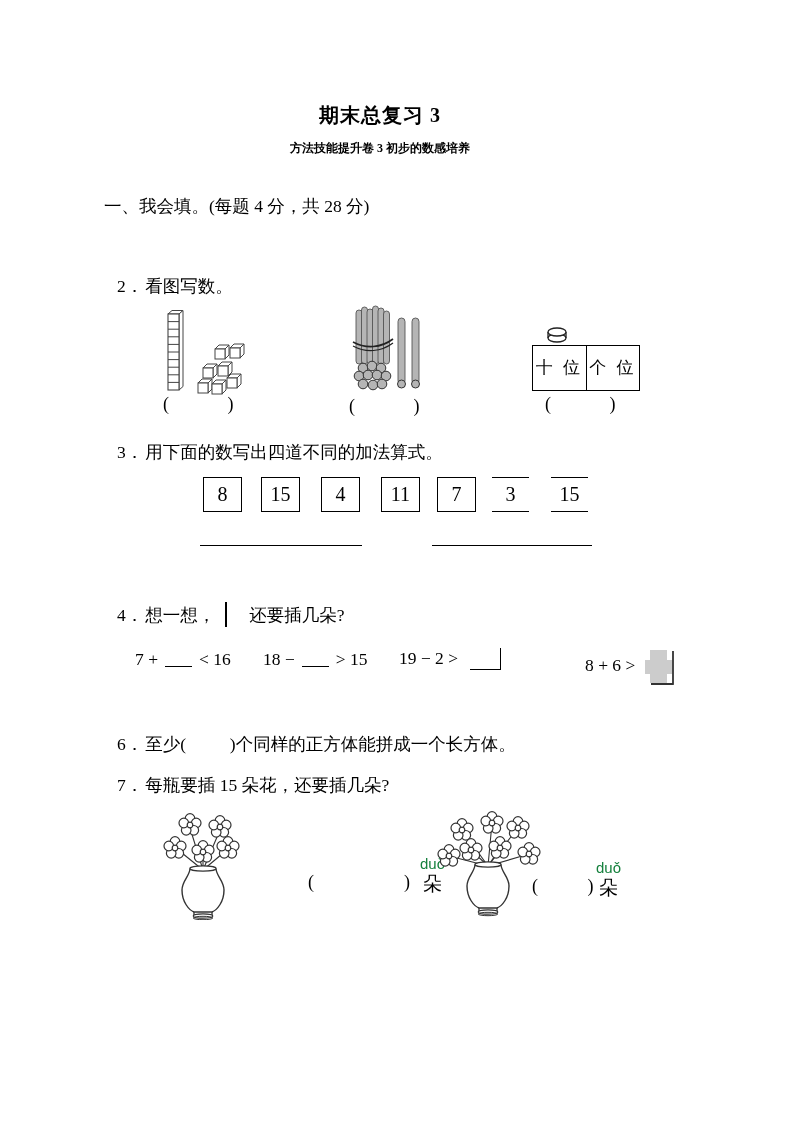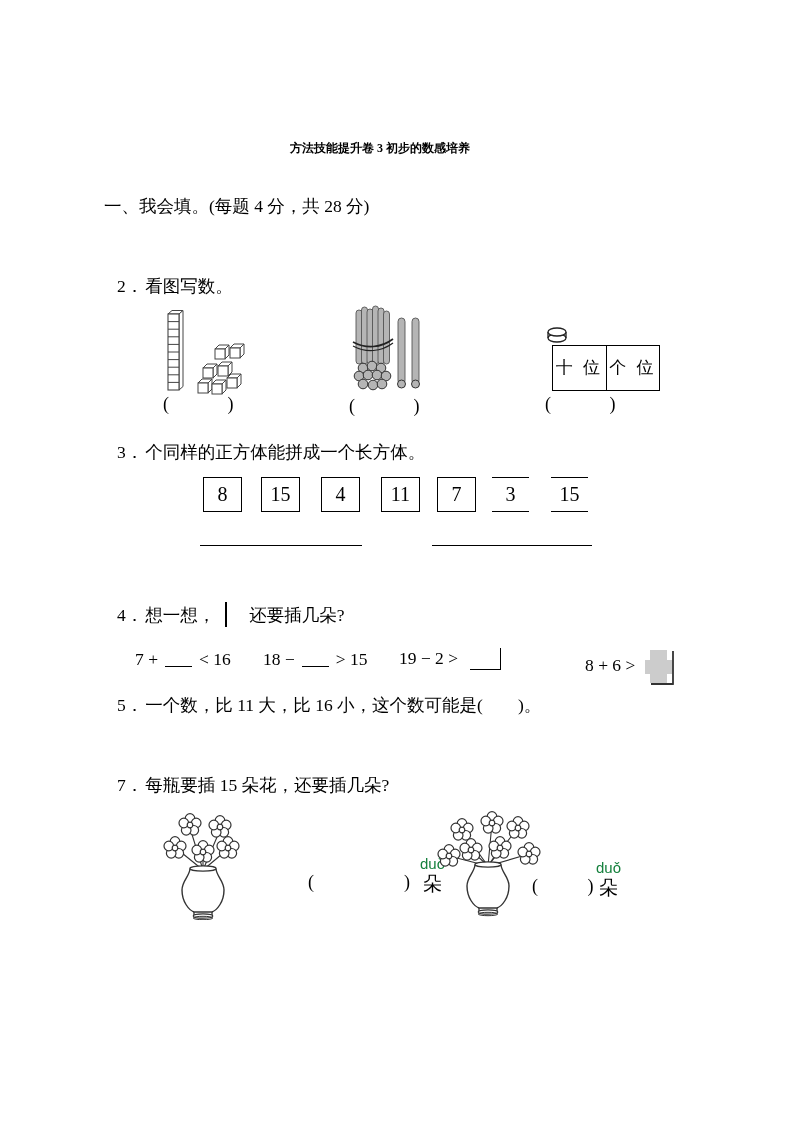--- a/index.html
+++ b/index.html
@@ -16,21 +16,21 @@
   .numcell{position:absolute;top:477px;width:37px;height:33px;line-height:33px;text-align:center;font-size:20px;}
   .numbox{border:1.5px solid #000;}
   .numlines{border-top:1.5px solid #000;border-bottom:1.5px solid #000;}
   .wline{position:absolute;top:545px;height:0;border-top:1.5px solid #000;}
   
   .box-edge{display:inline-block;width:2px;height:25px;background:#000;margin:0 22px 0 10px;vertical-align:-6px;}
   .expr{position:absolute;top:648px;font-size:17.5px;white-space:nowrap;}
   .blank-line{display:inline-block;width:27px;height:18px;border-bottom:1.6px solid #000;margin:0 7px;vertical-align:-2px;}
   .corner-box{display:inline-block;width:30px;height:21px;border-right:1.8px solid #000;border-bottom:1.8px solid #000;margin-left:12px;vertical-align:-6px;}
   
-  .pv-table{left:532px;top:345px;width:106px;height:44px;border:1.6px solid #000;display:flex;margin-left:20px;}
+  .pv-table{left:532px;top:345px;width:106px;height:44px;border:1.6px solid #000;display:flex;}
   .pv-cell{flex:1;text-align:center;line-height:44px;font-size:17px;letter-spacing:3px;}
   .pv-cell:first-child{border-right:1.6px solid #000;}
   .pinyin{font-family:"Liberation Sans","DejaVu Sans",sans-serif;font-size:15px;color:#15803d;}
   .unit{font-size:19px;}
   svg{display:block;}
   .inline-svg{display:inline-block;}
 </style>
 </head>
 <body>
 
@@ -54,20 +54,21 @@
       <g id="vase">
         <path d="M10,3 C9,11 2,15 2,24 C2,36 9,44 14,46 L32,46 C37,44 44,36 44,24 C44,15 37,11 36,3" fill="#fff" stroke="#333" stroke-width="1.4"></path>
         <ellipse cx="23" cy="2.5" rx="13.2" ry="2.6" fill="#fff" stroke="#333" stroke-width="1.3"></ellipse>
         <path d="M14,46 L14,50 M32,46 L32,50" stroke="#333" stroke-width="1.3" fill="none"></path>
         <ellipse cx="23" cy="50" rx="9.8" ry="2.2" fill="#fff" stroke="#333" stroke-width="1.2"></ellipse>
         <ellipse cx="23" cy="52" rx="9.8" ry="1.7" fill="none" stroke="#333" stroke-width="1"></ellipse>
       </g>
     </defs>
   </svg>
 
+  <div class="abs title">期末总复习 3</div>
   <div class="abs subtitle">方法技能提升卷 3  初步的数感培养</div>
   <div class="abs section qline">一、我会填。(每题 4 分，共 28 分)</div>
 
 
   <div class="abs qline" style="top:274px;left:117px">
     <span class="qnum">2．</span><span>看图写数。</span>
   </div>
 
   <svg class="abs" style="left:156px;top:306px" width="116" height="94" viewBox="0 0 116 94">
     <polygon points="12,8 16,4.5 27,4.5 23,8" fill="#fff" stroke="#444" stroke-width="1"></polygon>
@@ -117,21 +118,21 @@
     <path d="M6,7 L6,13 M24,7 L24,13" stroke="#222" stroke-width="1.3"></path>
     <ellipse cx="15" cy="7" rx="9" ry="4" fill="#fff" stroke="#222" stroke-width="1.3"></ellipse>
   </svg>
   <div class="abs pv-table">
     <div class="pv-cell">十 位</div>
     <div class="pv-cell">个 位</div>
   </div>
   <div class="abs blankpair" style="left:545px;top:394px">(&nbsp;&nbsp;&nbsp;&nbsp;&nbsp;&nbsp;&nbsp;&nbsp;&nbsp;&nbsp;&nbsp;&nbsp;&nbsp;)</div>
 
   <div class="abs qline" style="top:440px;left:117px">
-    <span class="qnum">3．</span><span>个同样的正方体能拼成一个长方体。</span>
+    <span class="qnum">3．</span><span>用下面的数写出四道不同的加法算式。</span>
   </div>
   <div class="numcell numbox" style="left:203px">8</div>
   <div class="numcell numbox" style="left:261px">15</div>
   <div class="numcell numbox" style="left:321px">4</div>
   <div class="numcell numbox" style="left:381px">11</div>
   <div class="numcell numbox" style="left:437px">7</div>
   <div class="numcell numlines" style="left:492px">3</div>
   <div class="numcell numlines" style="left:551px">15</div>
   <div class="wline" style="left:200px;width:162px"></div>
   <div class="wline" style="left:432px;width:160px"></div>
@@ -149,24 +150,24 @@
     <span>19 − 2 &gt;</span><span class="corner-box"></span>
   </div>
   <div class="expr" style="left:585px">
     <span>8 + 6 &gt;</span><svg class="inline-svg" style="vertical-align:-15px;margin-left:10px" width="30" height="38" viewBox="0 0 30 38">
       <rect x="5" y="2" width="17" height="33" fill="#cccccc"></rect>
       <rect x="0" y="12" width="27" height="14" fill="#cccccc"></rect>
       <path d="M28,3 L28,36 M6,36 L28.8,36" stroke="#333" stroke-width="1.8" fill="none"></path>
     </svg>
   </div>
 
-  <div class="abs qline" style="top:693px;left:117px">
-    <span class="qnum">5．</span><span>一个数，比 11 大，比 16 小，这个数可能是(&nbsp;&nbsp;&nbsp;&nbsp;&nbsp;&nbsp;&nbsp;&nbsp;)。</span>
+
+  <div class="abs qline" style="top:732px;left:117px">
+    <span class="qnum">6．</span><span>至少(&nbsp;&nbsp;&nbsp;&nbsp;&nbsp;&nbsp;&nbsp;&nbsp;&nbsp;&nbsp;)个同样的正方体能拼成一个长方体。</span>
   </div>
-
 
   <div class="abs qline" style="top:773px;left:117px">
     <span class="qnum">7．</span><span>每瓶要插 15 朵花，还要插几朵?</span>
   </div>
 
   <svg class="abs" style="left:150px;top:806px" width="150" height="114" viewBox="0 0 150 114">
     <path d="M53,64 L40,22 M53,64 L70,24 M53,64 L27,43 M53,64 L78,43 M53,64 L53,48" stroke="#333" stroke-width="1.1" fill="none"></path>
     <use href="#flower" transform="translate(40,19)"></use>
     <use href="#flower" transform="translate(70,21)"></use>
     <use href="#flower" transform="translate(25,42)"></use>

